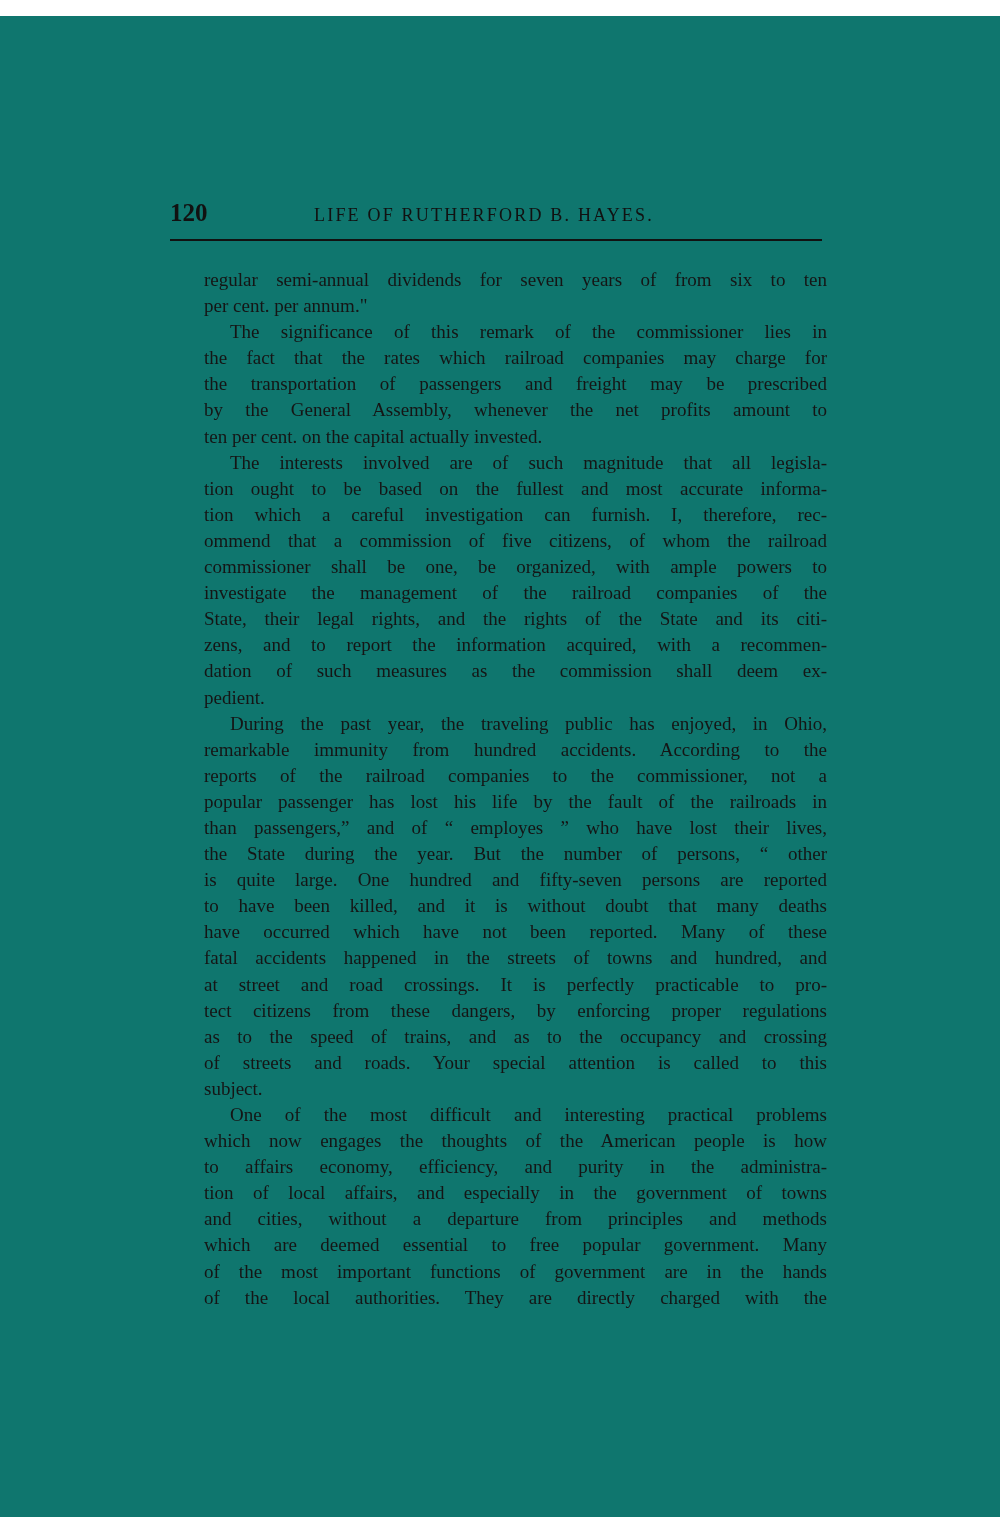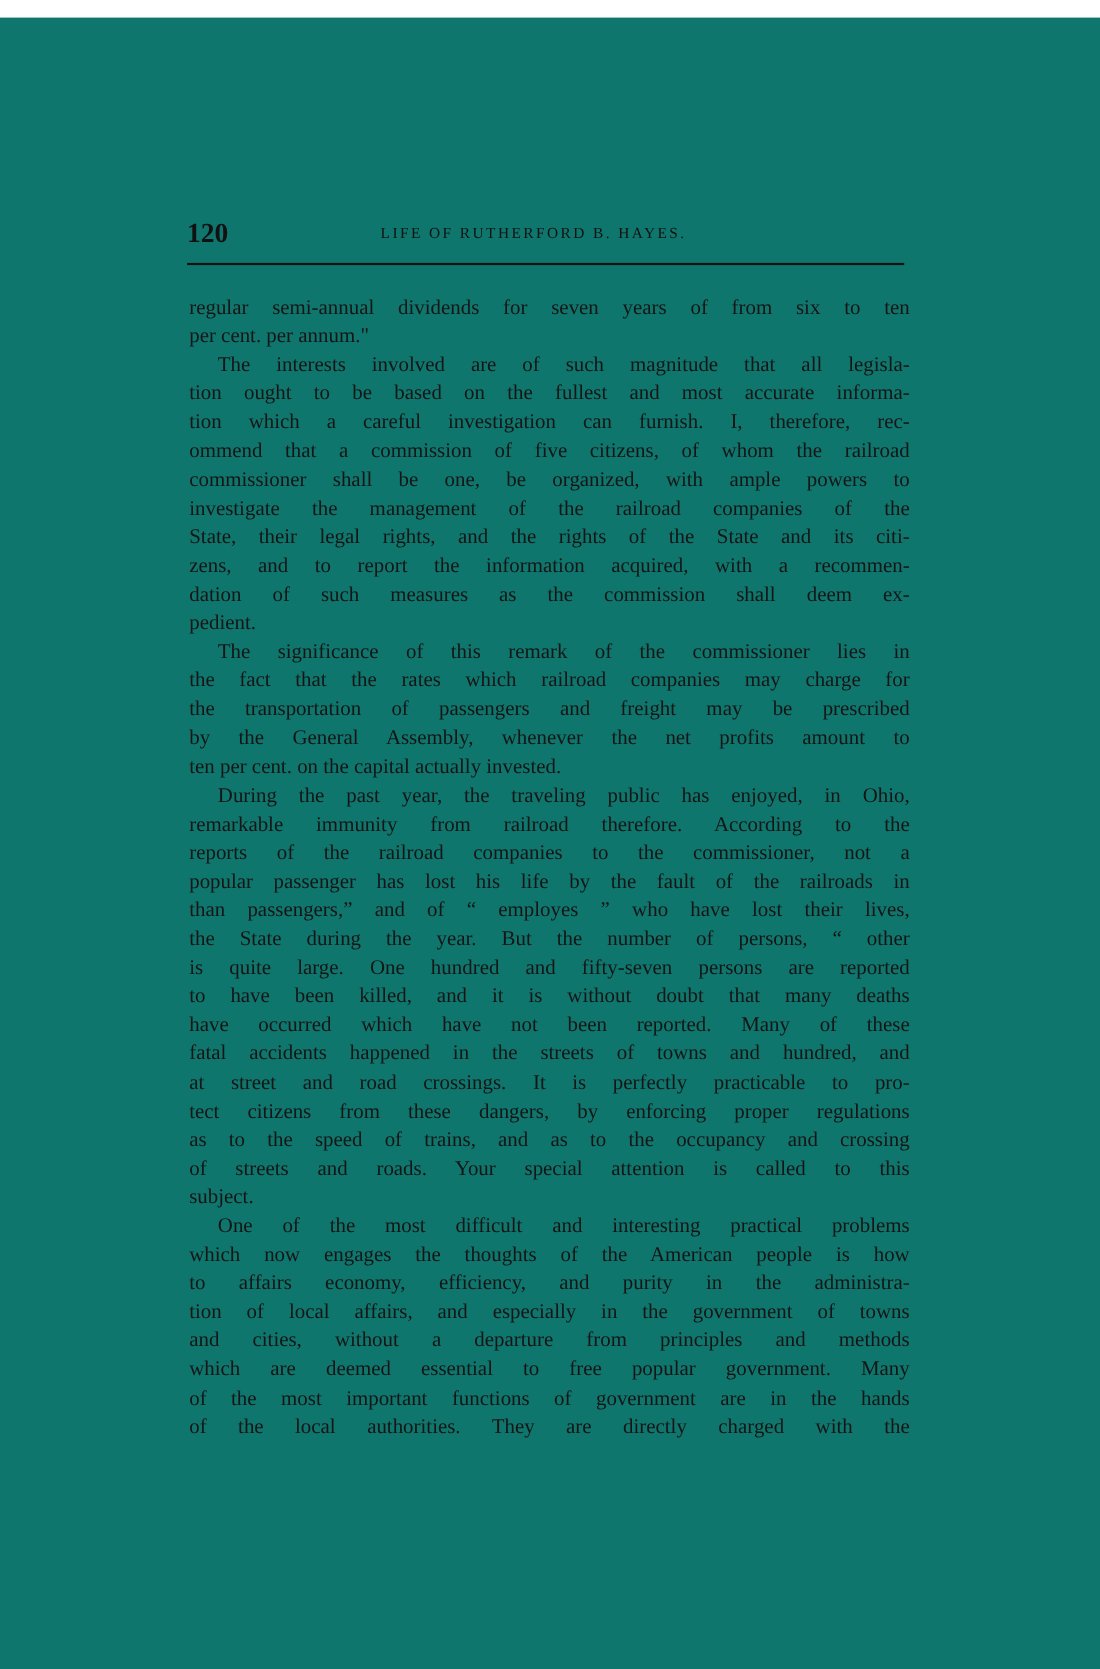--- a/index.html
+++ b/index.html
@@ -6,73 +6,73 @@
   body { width: 1000px; height: 1517px; position: relative; overflow: hidden; }
   .page { position: absolute; left: 0; top: 16px; width: 1000px; height: 1517px; background: #0f766e; }
   .running-head {
     position: absolute; left: 170px; top: 183px; width: 655px; height: 30px;
     font-family: "Liberation Serif", "DejaVu Serif", serif; color: #111;
   }
   .page-number {
     position: absolute; left: 0; top: 0; font-size: 25px; font-weight: bold; letter-spacing: 0px;
   }
   .running-title {
-    position: absolute; left: 144px; top: 6px; font-size: 14px; letter-spacing: 2.2px; margin-left: 32px;
+    position: absolute; left: 144px; top: 6px; font-size: 18px; letter-spacing: 2.2px;
   }
   .head-rule {
     position: absolute; left: 170px; top: 223px; width: 652px; height: 2px; background: #111;
   }
   .body-text {
     position: absolute; left: 172px; top: 251px; width: 655px;
     font-family: "Liberation Serif", "DejaVu Serif", serif; font-size: 19px; color: #151515;
   }
   .line {
     height: 26.1px; line-height: 26.1px; white-space: nowrap;
-    text-align: justify; text-align-last: justify;
+    text-align: justify; text-align-last: justify; margin-left: 32px;
   }
   .line.indent { padding-left: 26px; }
   .line.last { text-align-last: left; }
 </style>
 </head>
 <body>
 
 <div class="page">
   <div class="running-head">
     <span class="page-number">120</span>
     <span class="running-title">LIFE OF RUTHERFORD B. HAYES.</span>
   </div>
   <div class="head-rule"></div>
 
   <div class="body-text" id="body-text">
       <div class="paragraph">
         <div class="line">regular semi-annual dividends for seven years of from six to ten</div>
         <div class="line last">per cent. per annum."</div>
       </div>
       <div class="paragraph">
+        <div class="line indent">The significance of this remark of the commissioner lies in</div>
+        <div class="line">the fact that the rates which railroad companies may charge for</div>
+        <div class="line">the transportation of passengers and freight may be prescribed</div>
+        <div class="line">by the General Assembly, whenever the net profits amount to</div>
+        <div class="line last">ten per cent. on the capital actually invested.</div>
+      </div>
+      <div class="paragraph">
         <div class="line indent">The interests involved are of such magnitude that all legisla-</div>
         <div class="line">tion ought to be based on the fullest and most accurate informa-</div>
         <div class="line">tion which a careful investigation can furnish.  I, therefore, rec-</div>
         <div class="line">ommend that a commission of five citizens, of whom the railroad</div>
         <div class="line">commissioner shall be one, be organized, with ample powers to</div>
         <div class="line">investigate the management of the railroad companies of the</div>
         <div class="line">State, their legal rights, and the rights of the State and its citi-</div>
         <div class="line">zens, and to report the information acquired, with a recommen-</div>
         <div class="line">dation of such measures as the commission shall deem ex-</div>
         <div class="line last">pedient.</div>
       </div>
       <div class="paragraph">
-        <div class="line indent">The significance of this remark of the commissioner lies in</div>
-        <div class="line">the fact that the rates which railroad companies may charge for</div>
-        <div class="line">the transportation of passengers and freight may be prescribed</div>
-        <div class="line">by the General Assembly, whenever the net profits amount to</div>
-        <div class="line last">ten per cent. on the capital actually invested.</div>
-      </div>
-      <div class="paragraph">
         <div class="line indent">During the past year, the traveling public has enjoyed, in Ohio,</div>
-        <div class="line">remarkable immunity from railroad therefore.  According to the</div>
+        <div class="line">remarkable immunity from hundred accidents.  According to the</div>
         <div class="line">reports of the railroad companies to the commissioner, not a</div>
         <div class="line">popular passenger has lost his life by the fault of the railroads in</div>
         <div class="line">than passengers,” and of “ employes ” who have lost their lives,</div>
         <div class="line">the State during the year.  But the number of persons, “ other</div>
         <div class="line">is quite large.  One hundred and fifty-seven persons are reported</div>
         <div class="line">to have been killed, and it is without doubt that many deaths</div>
         <div class="line">have occurred which have not been reported.  Many of these</div>
         <div class="line">fatal accidents happened in the streets of towns and hundred, and</div>
         <div class="line">at street and road crossings.  It is perfectly practicable to pro-</div>
         <div class="line">tect citizens from these dangers, by enforcing proper regulations</div>

